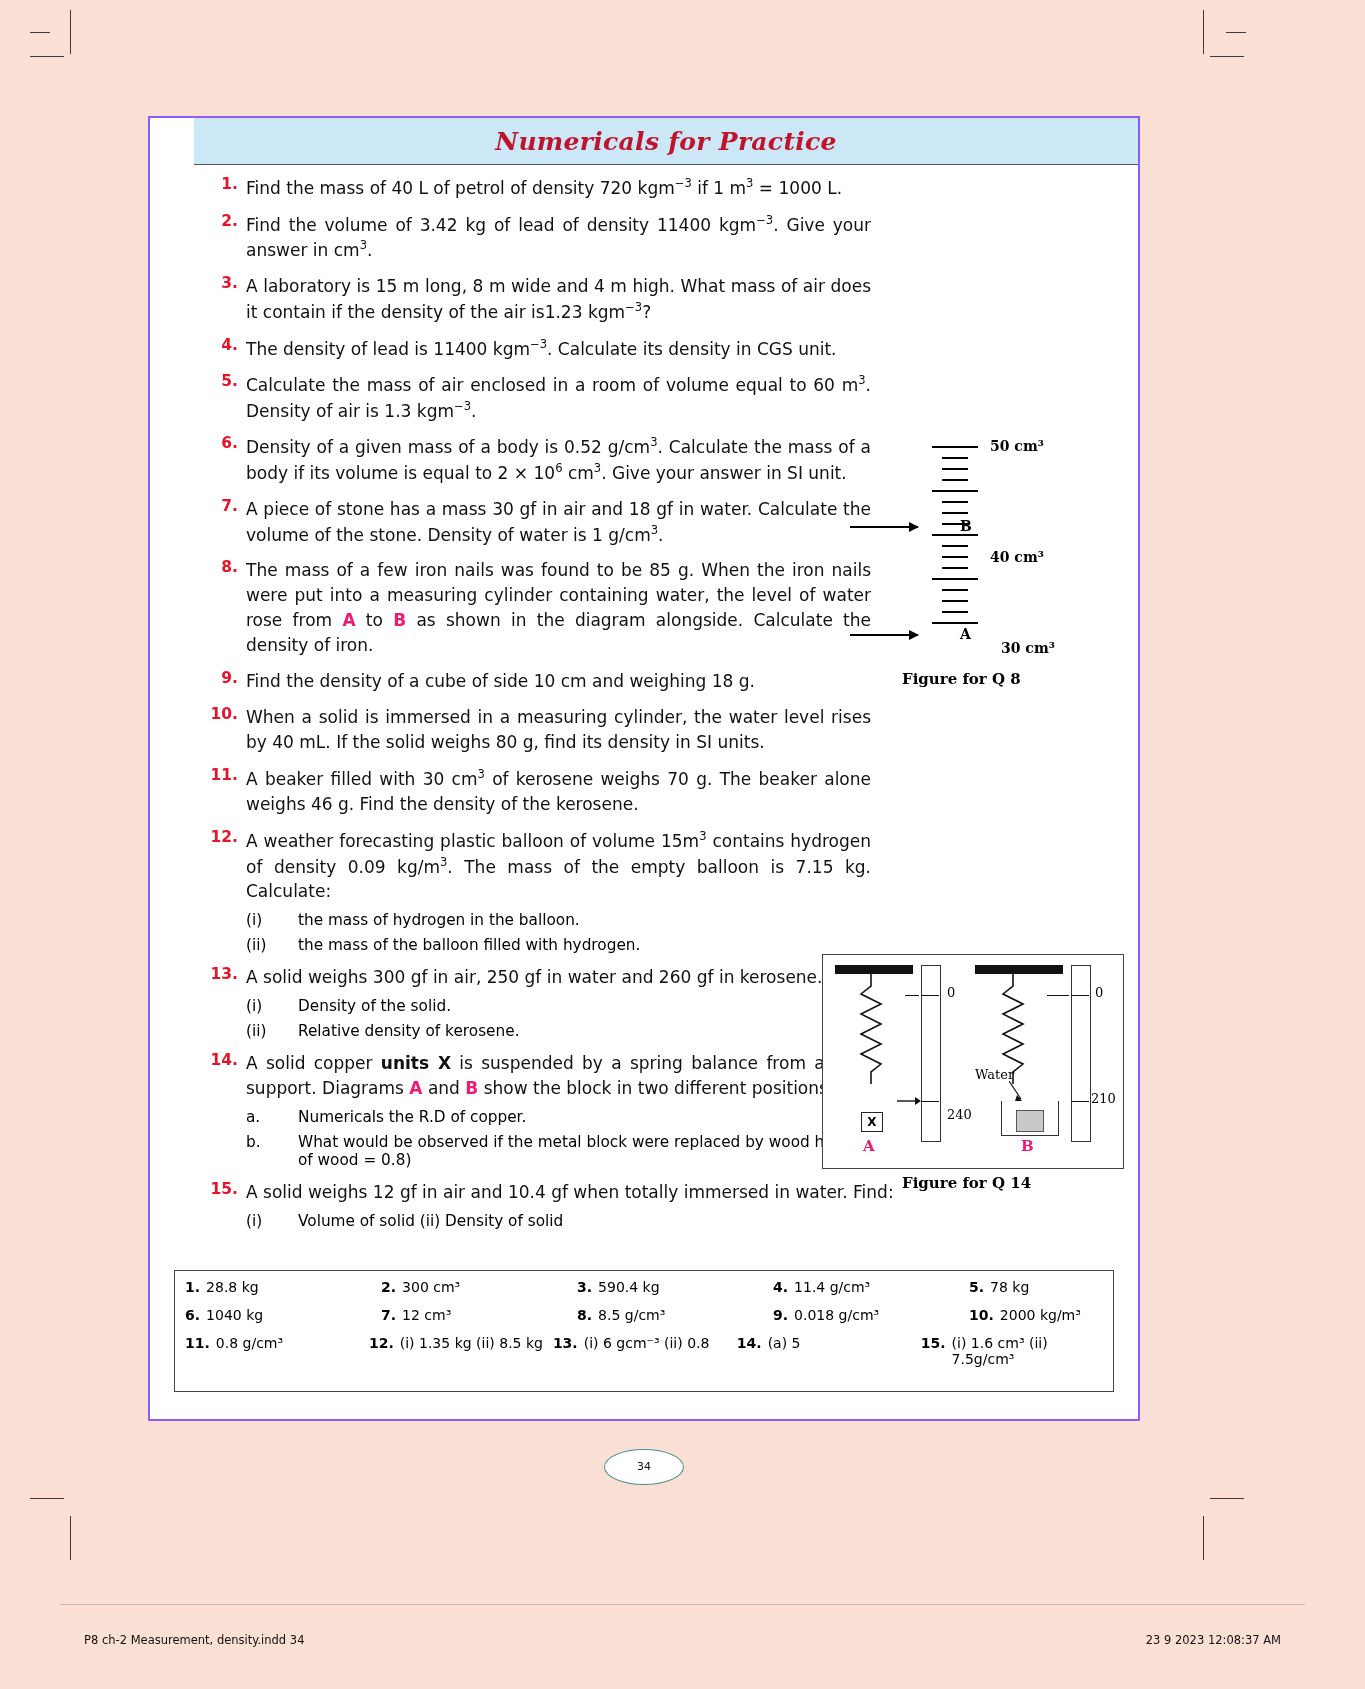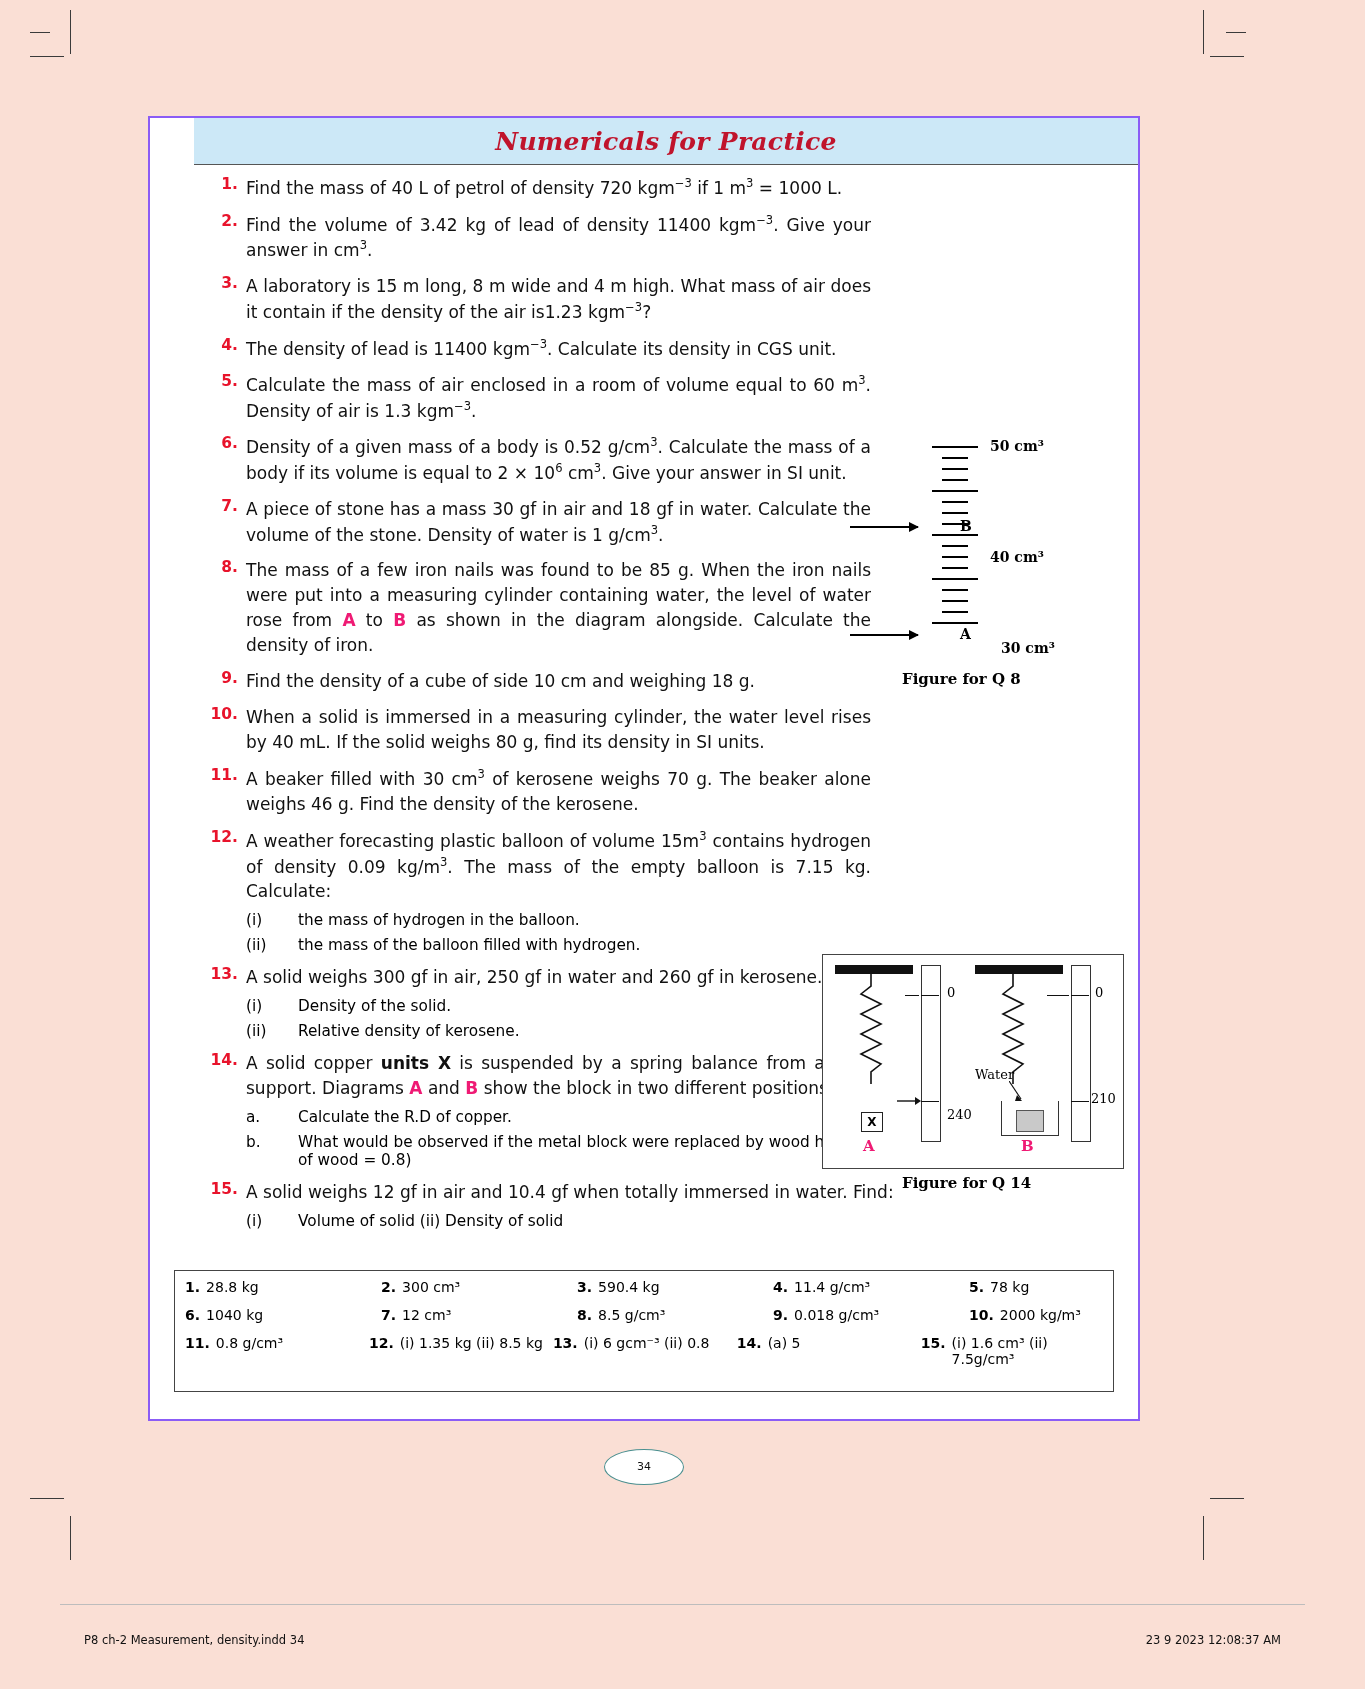--- a/index.html
+++ b/index.html
@@ -241,21 +241,21 @@
               <div class="val">Relative density of kerosene.</div>
             </div>
           </div>
         </div>
         <div class="qrow">
           <div class="qnum">14.</div>
           <div>
             <div class="qtext">A solid copper <span class="b">units X</span> is suspended by a spring balance from a rigid support. Diagrams <span class="pink">A</span> and <span class="pink">B</span> show the block in two different positions.</div>
             <div class="sub">
               <div class="lbl">a.</div>
-              <div class="val">Calculate the R.D of copper.</div>
+              <div class="val">Numericals the R.D of copper.</div>
             </div>
             <div class="sub">
               <div class="lbl">b.</div>
               <div class="val">What would be observed if the metal block were replaced by wood having the same measurements? (R.D of wood = 0.8)</div>
             </div>
           </div>
         </div>
         <div class="qrow">
           <div class="qnum">15.</div>
           <div>

